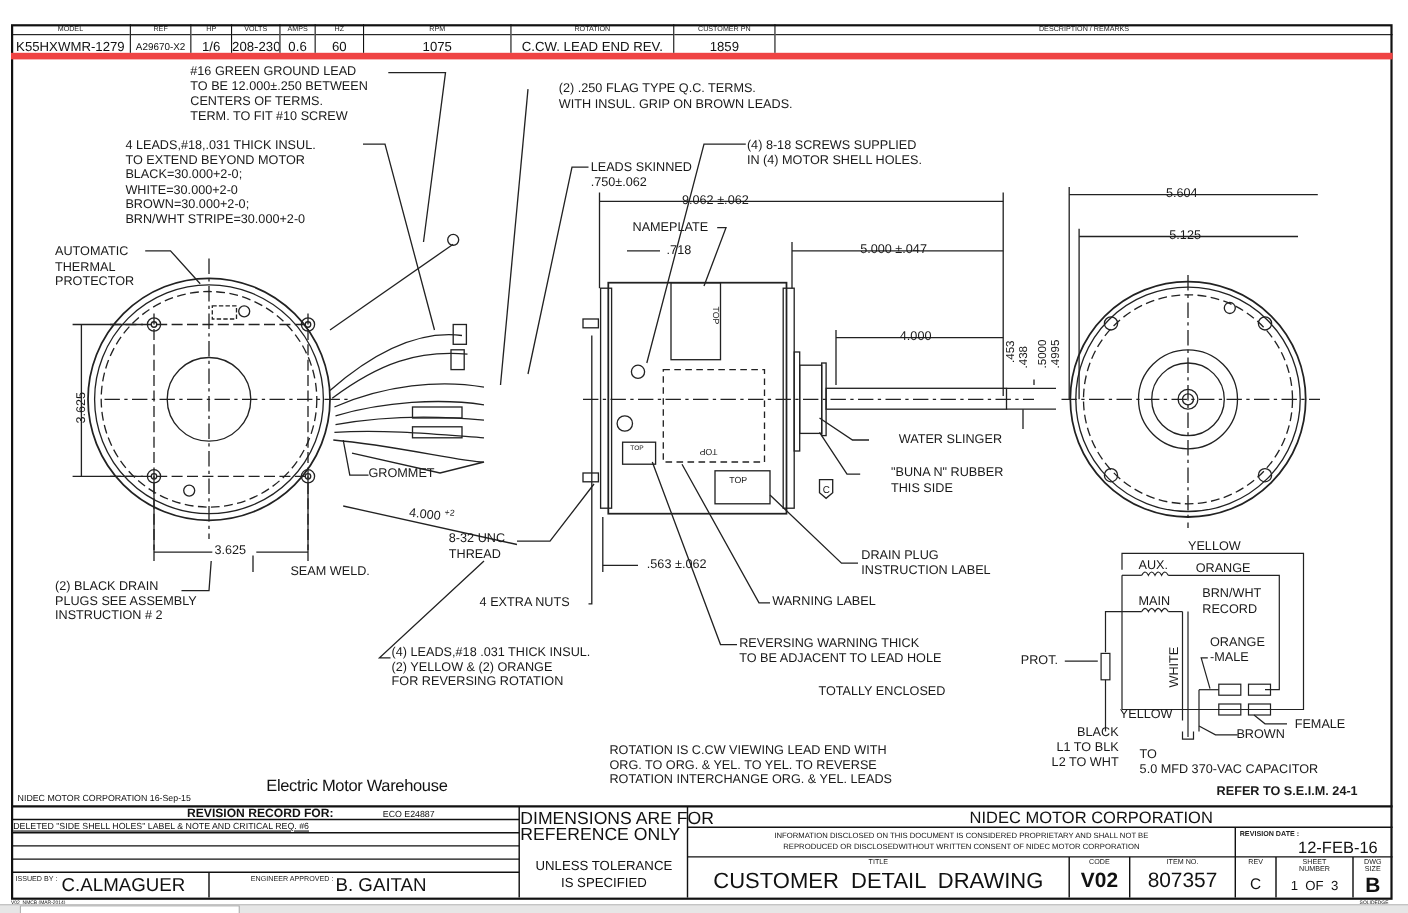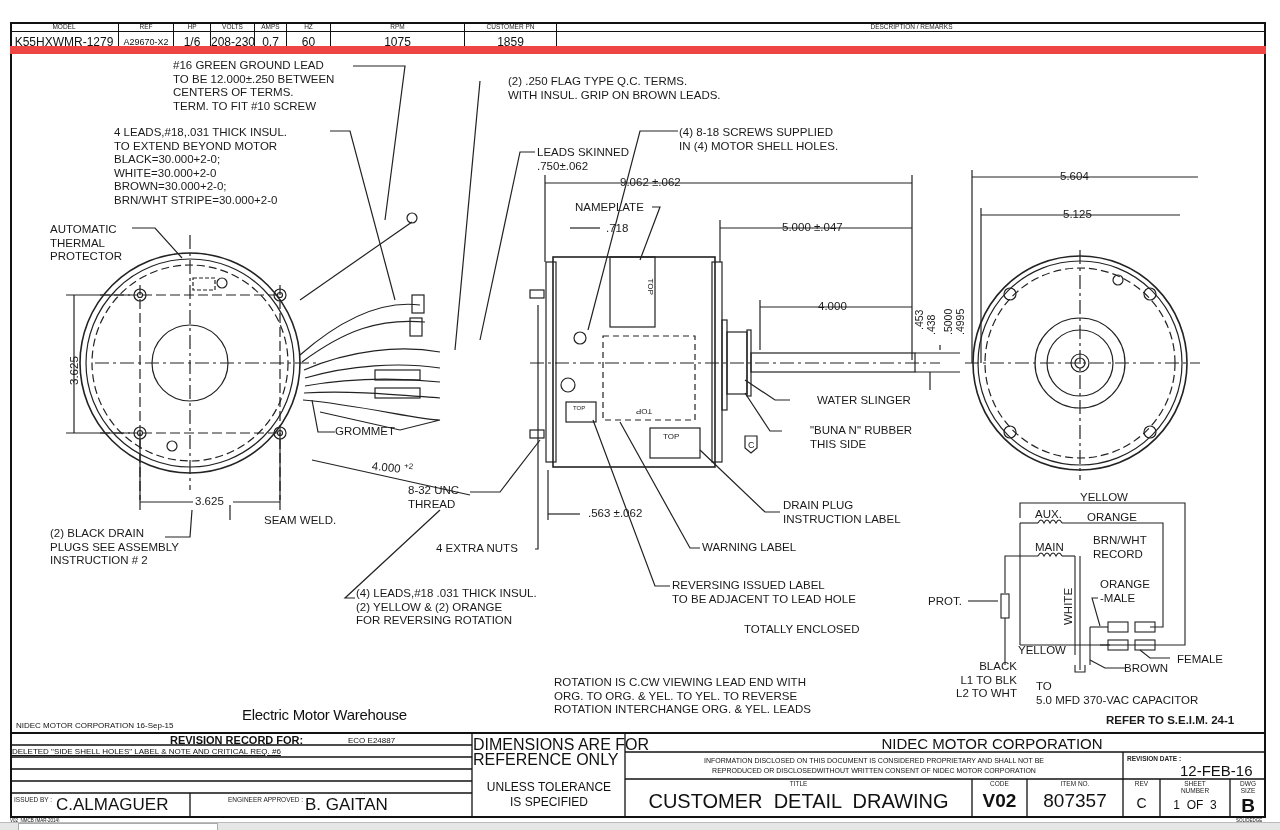--- a/index.html
+++ b/index.html
@@ -1,20 +1,20 @@
 <!DOCTYPE html>
 <html><head>
 <meta charset="utf-8">
 <style>
   html,body{margin:0;padding:0;background:#ffffff;}
   body{width:1280px;height:830px;position:relative;overflow:hidden;font-family:"Liberation Sans",sans-serif;color:#111;}
   .abs{position:absolute;}
   .frame{position:absolute;left:10px;top:22px;width:1256px;height:796px;border:2px solid #111;box-sizing:border-box;}
   
-  .hdr{position:absolute;left:10px;top:22px;height:32px;width:1256px;display:flex;border-bottom:8px solid #ef4444;box-sizing:border-box;}
+  .hdr{position:absolute;left:10px;top:22px;height:32px;width:1256px;display:flex;border-bottom:6px solid #ef4444;box-sizing:border-box;}
   .hcell{border-right:1.5px solid #111;box-sizing:border-box;display:flex;flex-direction:column;}
   .hcell:last-child{border-right:none;}
   .hlab{font-size:6.5px;text-align:center;height:9px;line-height:9px;border-bottom:1px solid #111;color:#222;}
   .hval{font-size:12px;text-align:center;flex:1;line-height:21px;white-space:nowrap;overflow:hidden;}
   .note{position:absolute;font-size:11.5px;line-height:13.5px;white-space:pre;color:#1a1a1a;}
   svg.draw{position:absolute;left:0;top:0;}
   .small{font-size:6.5px;color:#222;}
   .brand{position:absolute;left:242px;top:706px;font-size:15px;letter-spacing:-0.3px;}
   .bottombar{position:absolute;left:0;top:822px;width:1280px;height:8px;background:#e6e6e6;border-top:1px solid #bbb;}
   .bottombar .tab{position:absolute;left:18px;top:0;width:200px;height:8px;background:#fff;border:1px solid #aaa;box-sizing:border-box;}
@@ -36,29 +36,33 @@
   <div class="hcell" style="width:37px">
       <div class="hlab">HP</div>
       <div class="hval">1/6</div>
     </div>
   <div class="hcell" style="width:44px">
       <div class="hlab">VOLTS</div>
       <div class="hval">208-230</div>
     </div>
   <div class="hcell" style="width:32px">
       <div class="hlab">AMPS</div>
-      <div class="hval">0.7</div>
+      <div class="hval">0.6</div>
     </div>
   <div class="hcell" style="width:44px">
       <div class="hlab">HZ</div>
       <div class="hval">60</div>
     </div>
   <div class="hcell" style="width:134px">
       <div class="hlab">RPM</div>
       <div class="hval">1075</div>
+    </div>
+  <div class="hcell" style="width:148px">
+      <div class="hlab">ROTATION</div>
+      <div class="hval">C.CW. LEAD END REV.</div>
     </div>
   <div class="hcell" style="width:92px">
       <div class="hlab">CUSTOMER PN</div>
       <div class="hval">1859</div>
     </div>
   <div class="hcell" style="flex:1">
       <div class="hlab">DESCRIPTION / REMARKS</div>
       <div class="hval"></div>
     </div>
 </div>
@@ -280,21 +284,21 @@
 <div class="note" style="left:356px;top:587px">(4) LEADS,#18 .031 THICK INSUL.
 (2) YELLOW &amp; (2) ORANGE
 FOR REVERSING ROTATION</div>
 <div class="note" style="left:588px;top:507px">.563 ±.062</div>
 <div class="note" style="left:817px;top:394px">WATER SLINGER</div>
 <div class="note" style="left:810px;top:424px">"BUNA N" RUBBER
 THIS SIDE</div>
 <div class="note" style="left:783px;top:499px">DRAIN PLUG
 INSTRUCTION LABEL</div>
 <div class="note" style="left:702px;top:541px">WARNING LABEL</div>
-<div class="note" style="left:672px;top:579px">REVERSING ISSUED LABEL
+<div class="note" style="left:672px;top:579px">REVERSING WARNING THICK
 TO BE ADJACENT TO LEAD HOLE</div>
 <div class="note" style="left:744px;top:623px">TOTALLY ENCLOSED</div>
 <div class="note" style="left:554px;top:676px">ROTATION IS C.CW VIEWING LEAD END WITH
 ORG. TO ORG. &amp; YEL. TO YEL. TO REVERSE
 ROTATION INTERCHANGE ORG. &amp; YEL. LEADS</div>
 <div class="note" style="left:1106px;top:714px;font-weight:bold">REFER TO S.E.I.M. 24-1</div>
 <div class="note" style="left:748px;top:439px;font-size:9px">C</div>
 <div class="note" style="left:642px;top:280px;font-size:8px;transform:rotate(90deg)">TOP</div>
 <div class="note" style="left:573px;top:402px;font-size:6px">TOP</div>
 <div class="note" style="left:663px;top:430px;font-size:8px">TOP</div>

